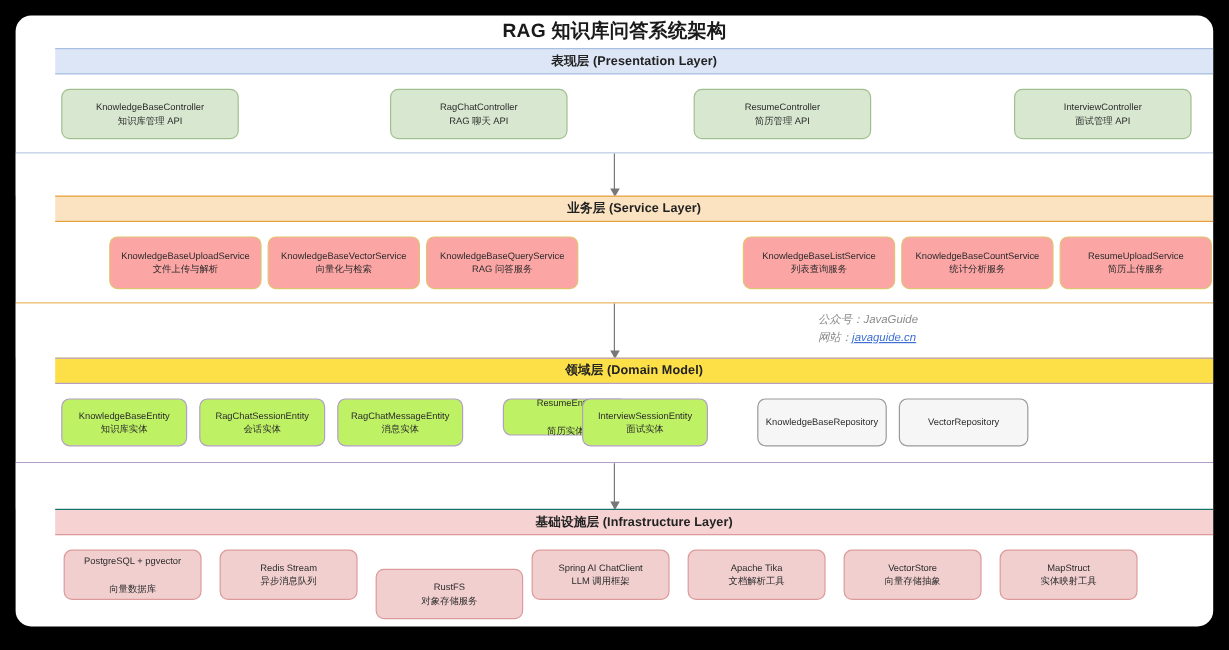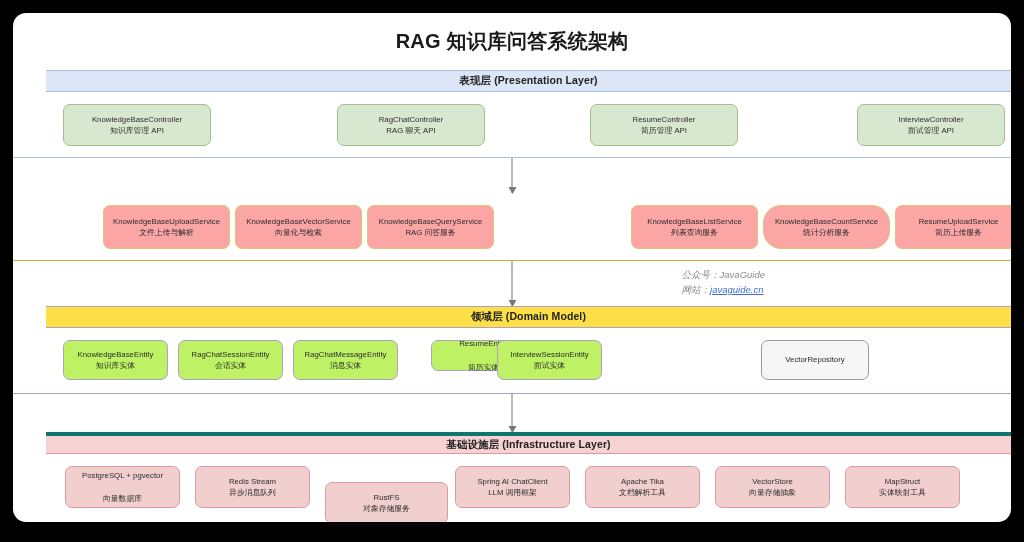--- a/index.html
+++ b/index.html
@@ -19,23 +19,23 @@
     position: absolute;
     left: 13px; top: 13px;
     width: 998px; height: 509px;
     background: #ffffff;
     border-radius: 13px;
     overflow: hidden;
   }
 
   
   .diagram-title {
-    height: 57px;
+    height: 27px;
     display: flex; align-items: center; justify-content: center;
-    font-size: 20px; font-weight: bold; color: #1a1a1a;
+    font-size: 16px; font-weight: bold; color: #1a1a1a;
     letter-spacing: 0.2px;
   }
 
   
   .layer { position: relative; }
   .layer-header {
     height: 22px;
     display: flex; align-items: center; justify-content: center;
     font-size: 10.5px; font-weight: bold; color: #222222;
     letter-spacing: 0.1px;
@@ -97,21 +97,21 @@
   }
   .box-gray {
     background: #f6f6f6;
     border: 1px solid #9a9a9a;
     color: #2b2b2b;
   }
 
   
   .layer-infra .layer-header {
     background: #f6d2d2;
-    border-top: 4px solid #0f766e;
+    border-top: 1px solid #0f766e;
     border-bottom: 1px solid #dd9a9a;
   }
   .layer-infra .layer-body {
     height: 66px;
   }
   .box-pink {
     background: #f2cfcf;
     border: 1px solid #dd9a9a;
     color: #2b2b2b;
   }
@@ -121,21 +121,20 @@
     border-radius: 7px;
     display: flex;
     flex-direction: column;
     align-items: center;
     justify-content: center;
     text-align: center;
     line-height: 1.45;
     font-size: 7.8px;
     padding: 3px 20px;
     flex: none;
-    margin-left: 12px;
   }
   .node .l1 { white-space: nowrap; }
   .node .l2 { white-space: nowrap; }
 
   
   .gap {
     position: relative;
     background: #ffffff;
   }
   .connector {
@@ -204,38 +203,39 @@
             <div class="l2">面试管理 API</div>
           </div>
         </div>
     </div>
 
     <div class="gap" style="height:35px;">
       <div class="connector" style="height:35px;"></div>
     </div>
 
     <div class="layer layer-service">
+      <div class="layer-header">业务层 (Service Layer)</div>
       <div class="layer-body" id="body-service" style="position: relative;">
           <div class="node box-amber" style="width: 127px; height: 44px; position: absolute; top: 12px; left: 78px;">
             <div class="l1">KnowledgeBaseUploadService</div>
             <div class="l2">文件上传与解析</div>
           </div>
           <div class="node box-amber" style="width: 127px; height: 44px; position: absolute; top: 12px; left: 210px;">
             <div class="l1">KnowledgeBaseVectorService</div>
             <div class="l2">向量化与检索</div>
           </div>
           <div class="node box-amber" style="width: 127px; height: 44px; position: absolute; top: 12px; left: 342px;">
             <div class="l1">KnowledgeBaseQueryService</div>
             <div class="l2">RAG 问答服务</div>
           </div>
           <div class="node box-amber" style="width: 127px; height: 44px; position: absolute; top: 12px; left: 606px;">
             <div class="l1">KnowledgeBaseListService</div>
             <div class="l2">列表查询服务</div>
           </div>
-          <div class="node box-amber" style="width: 127px; height: 44px; position: absolute; top: 12px; left: 738px; border-radius: 18px;">
+          <div class="node box-amber" style="width: 127px; height: 44px; position: absolute; top: 12px; left: 738px;">
             <div class="l1">KnowledgeBaseCountService</div>
             <div class="l2">统计分析服务</div>
           </div>
           <div class="node box-amber" style="width: 127px; height: 44px; position: absolute; top: 12px; left: 870px;">
             <div class="l1">ResumeUploadService</div>
             <div class="l2">简历上传服务</div>
           </div>
         </div>
     </div>
 
@@ -263,20 +263,23 @@
             <div class="l2">消息实体</div>
           </div>
           <div class="node box-purple" style="width: 105px; height: 31px; position: absolute; top: 12px; left: 406px; gap: 13px;">
             <div class="l1">ResumeEntity</div>
             <div class="l2">简历实体</div>
           </div>
           <div class="node box-purple" style="width: 105px; height: 40px; position: absolute; top: 12px; left: 472px;">
             <div class="l1">InterviewSessionEntity</div>
             <div class="l2">面试实体</div>
           </div>
+          <div class="node box-gray" style="width: 108px; height: 40px; position: absolute; top: 12px; left: 618px;">
+            <div class="l1">KnowledgeBaseRepository</div>
+          </div>
           <div class="node box-gray" style="width: 108px; height: 40px; position: absolute; top: 12px; left: 736px;">
             <div class="l1">VectorRepository</div>
           </div>
         </div>
     </div>
 
     <div class="gap" style="height:38px;">
       <div class="connector" style="height:38px;"></div>
     </div>
 

